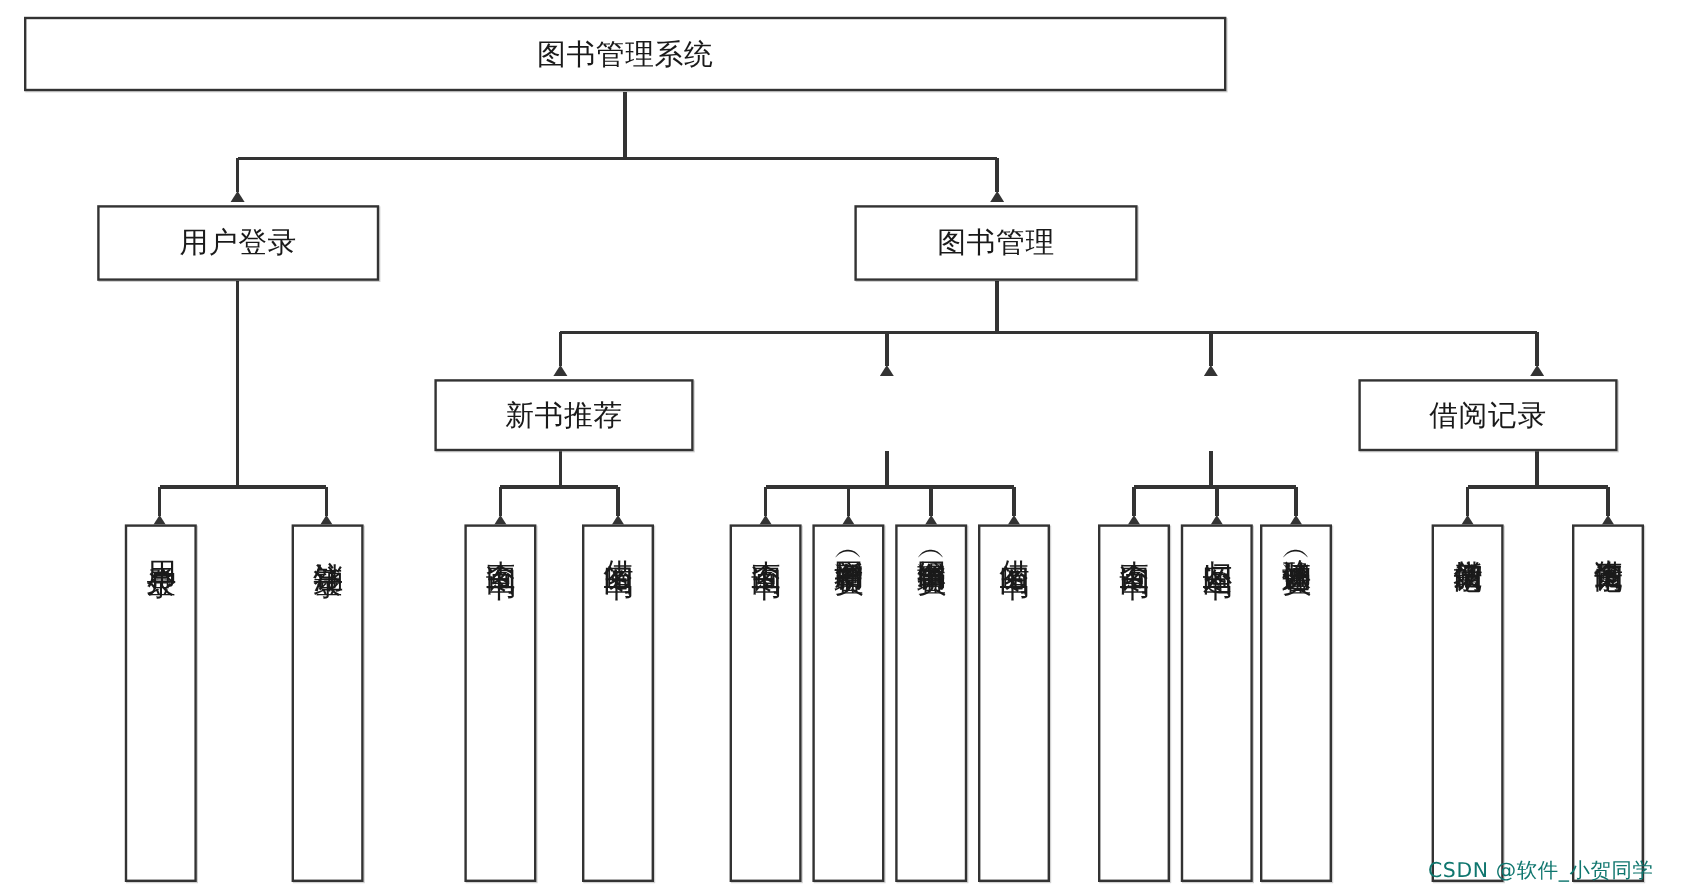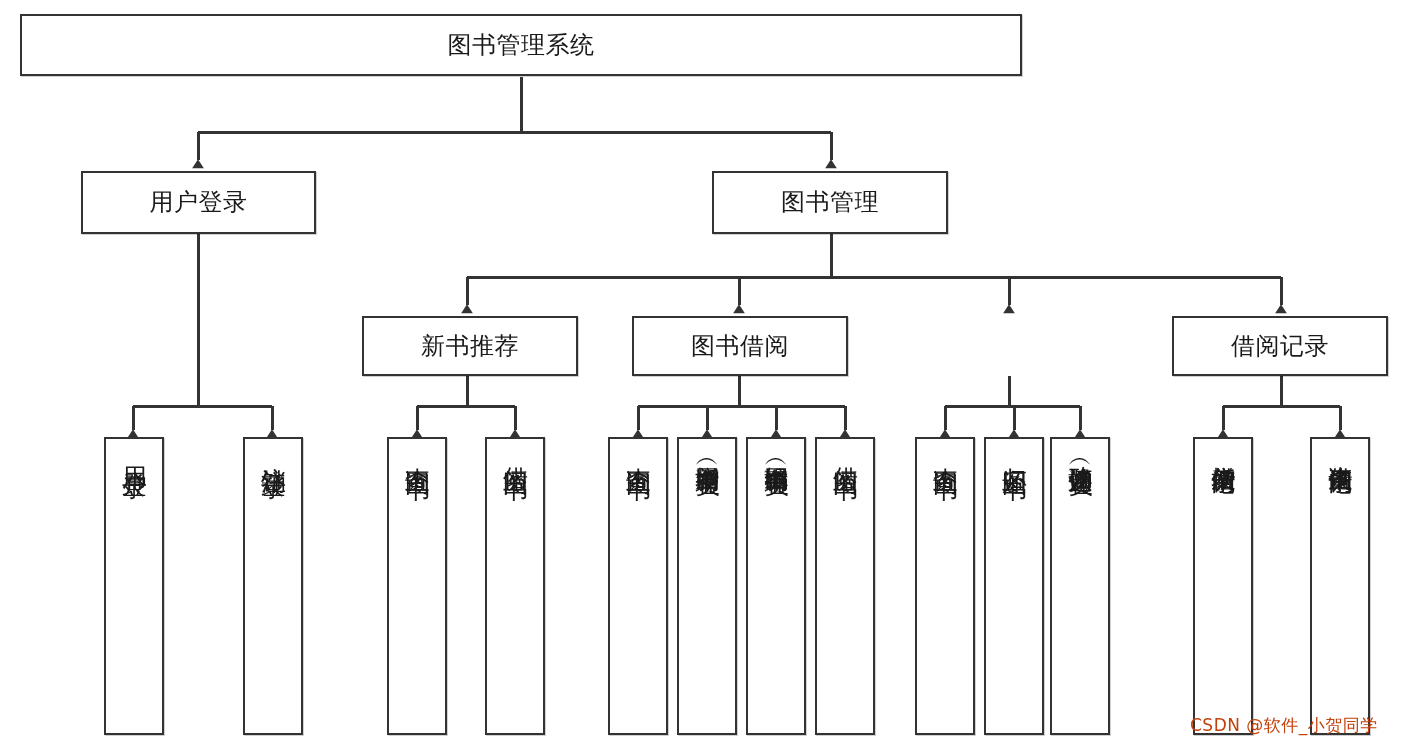--- a/index.html
+++ b/index.html
@@ -59,21 +59,21 @@
     letter-spacing: 3px;
     white-space: nowrap;
   }
   .node.vertical.tall-text .label {
     font-size: 24px;
     letter-spacing: 1px;
   }
   .watermark {
     position: absolute;
     font-size: 17px;
-    color: #c2410c;
+    color: #0f766e;
     letter-spacing: 0.5px;
     white-space: nowrap;
     font-family: "DejaVu Sans", "Liberation Sans", sans-serif;
   }
 </style>
 </head>
 <body>
 
 <div id="diagram-root">
 
@@ -134,24 +134,21 @@
   <div class="node horizontal" style="left:81px; top:171px; width:235px; height:63px;">
     <span class="label">用户登录</span>
   </div>
   <div class="node horizontal" style="left:362px; top:316px; width:216px; height:60px;">
     <span class="label">新书推荐</span>
   </div>
 
   <div class="node horizontal" style="left:712px; top:171px; width:236px; height:63px;">
     <span class="label">图书管理</span>
   </div>
-  <div class="node horizontal" style="left:632px; top:316px; width:216px; height:60px;">
-    <span class="label">图书借阅</span>
-  </div>
-  <div class="node horizontal" style="left:1172px; top:316px; width:216px; height:60px;">
+  <div class="node horizontal" style="left:1132px; top:316px; width:216px; height:60px;">
     <span class="label">借阅记录</span>
   </div>
 
   <div class="node vertical" style="left:104px; top:437px; width:60px; height:298px;">
     <span class="label">用户登录</span>
   </div>
   <div class="node vertical" style="left:243px; top:437px; width:60px; height:298px;">
     <span class="label">注销登录</span>
   </div>
 

